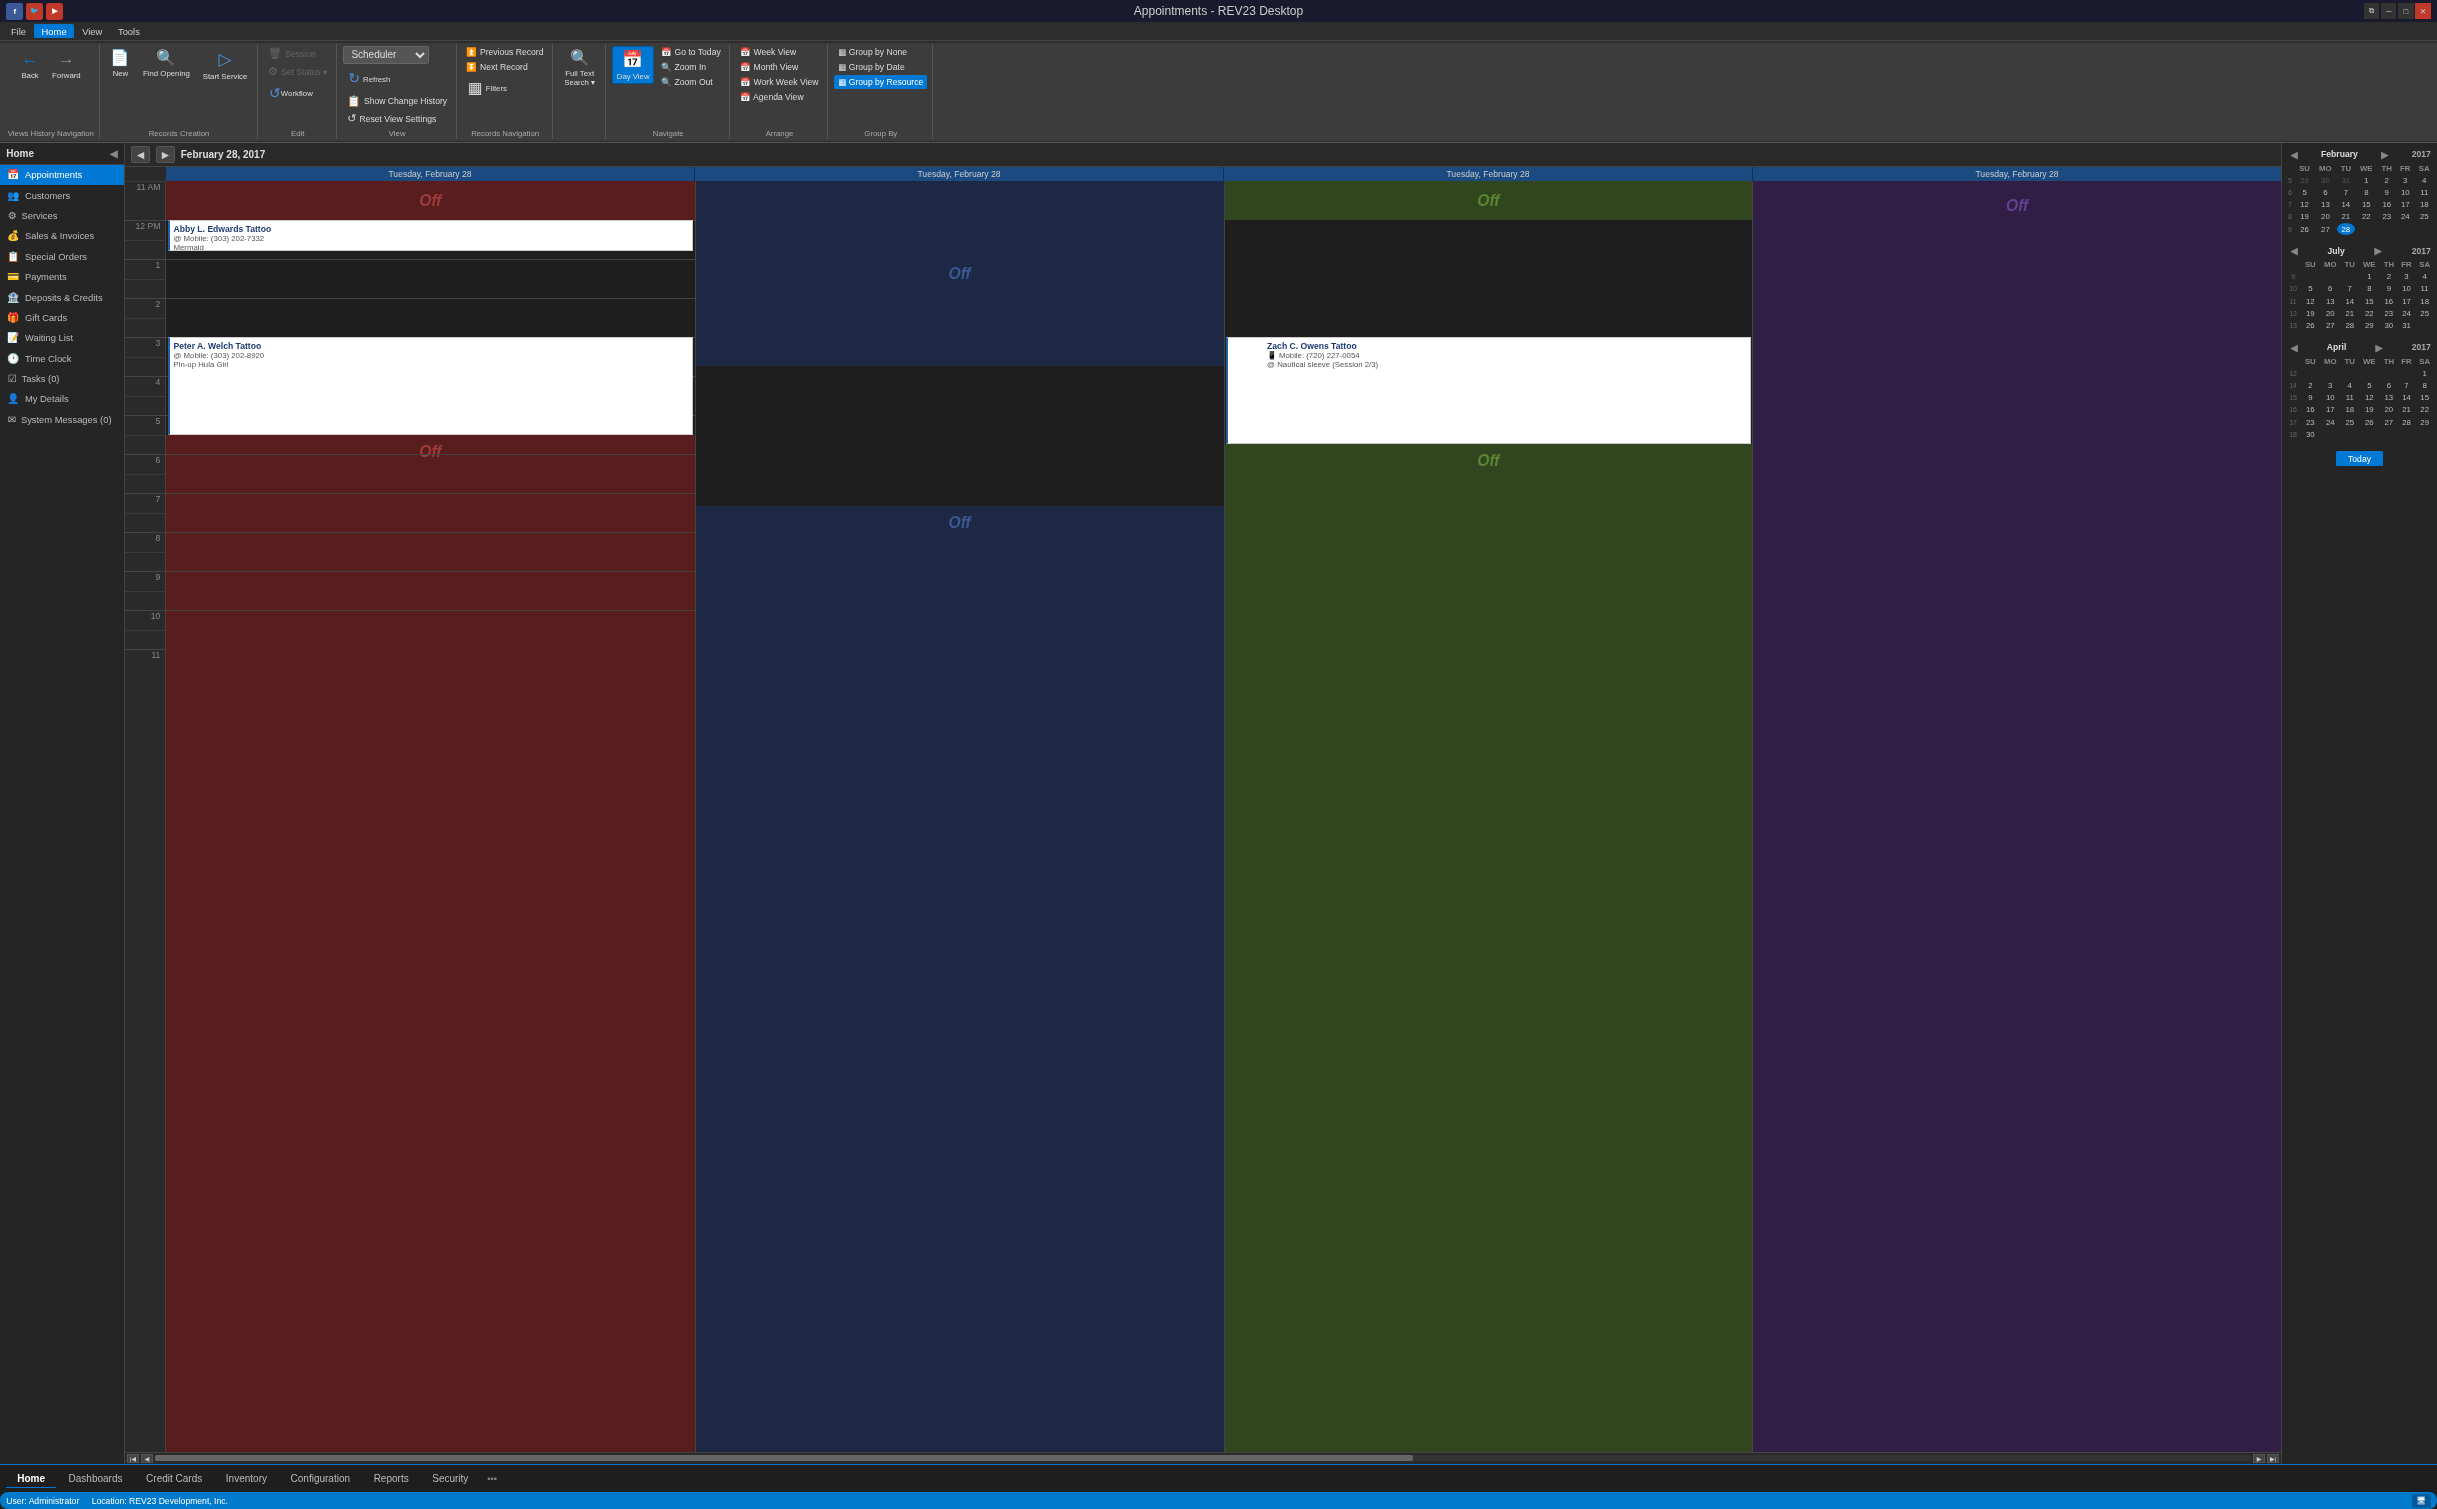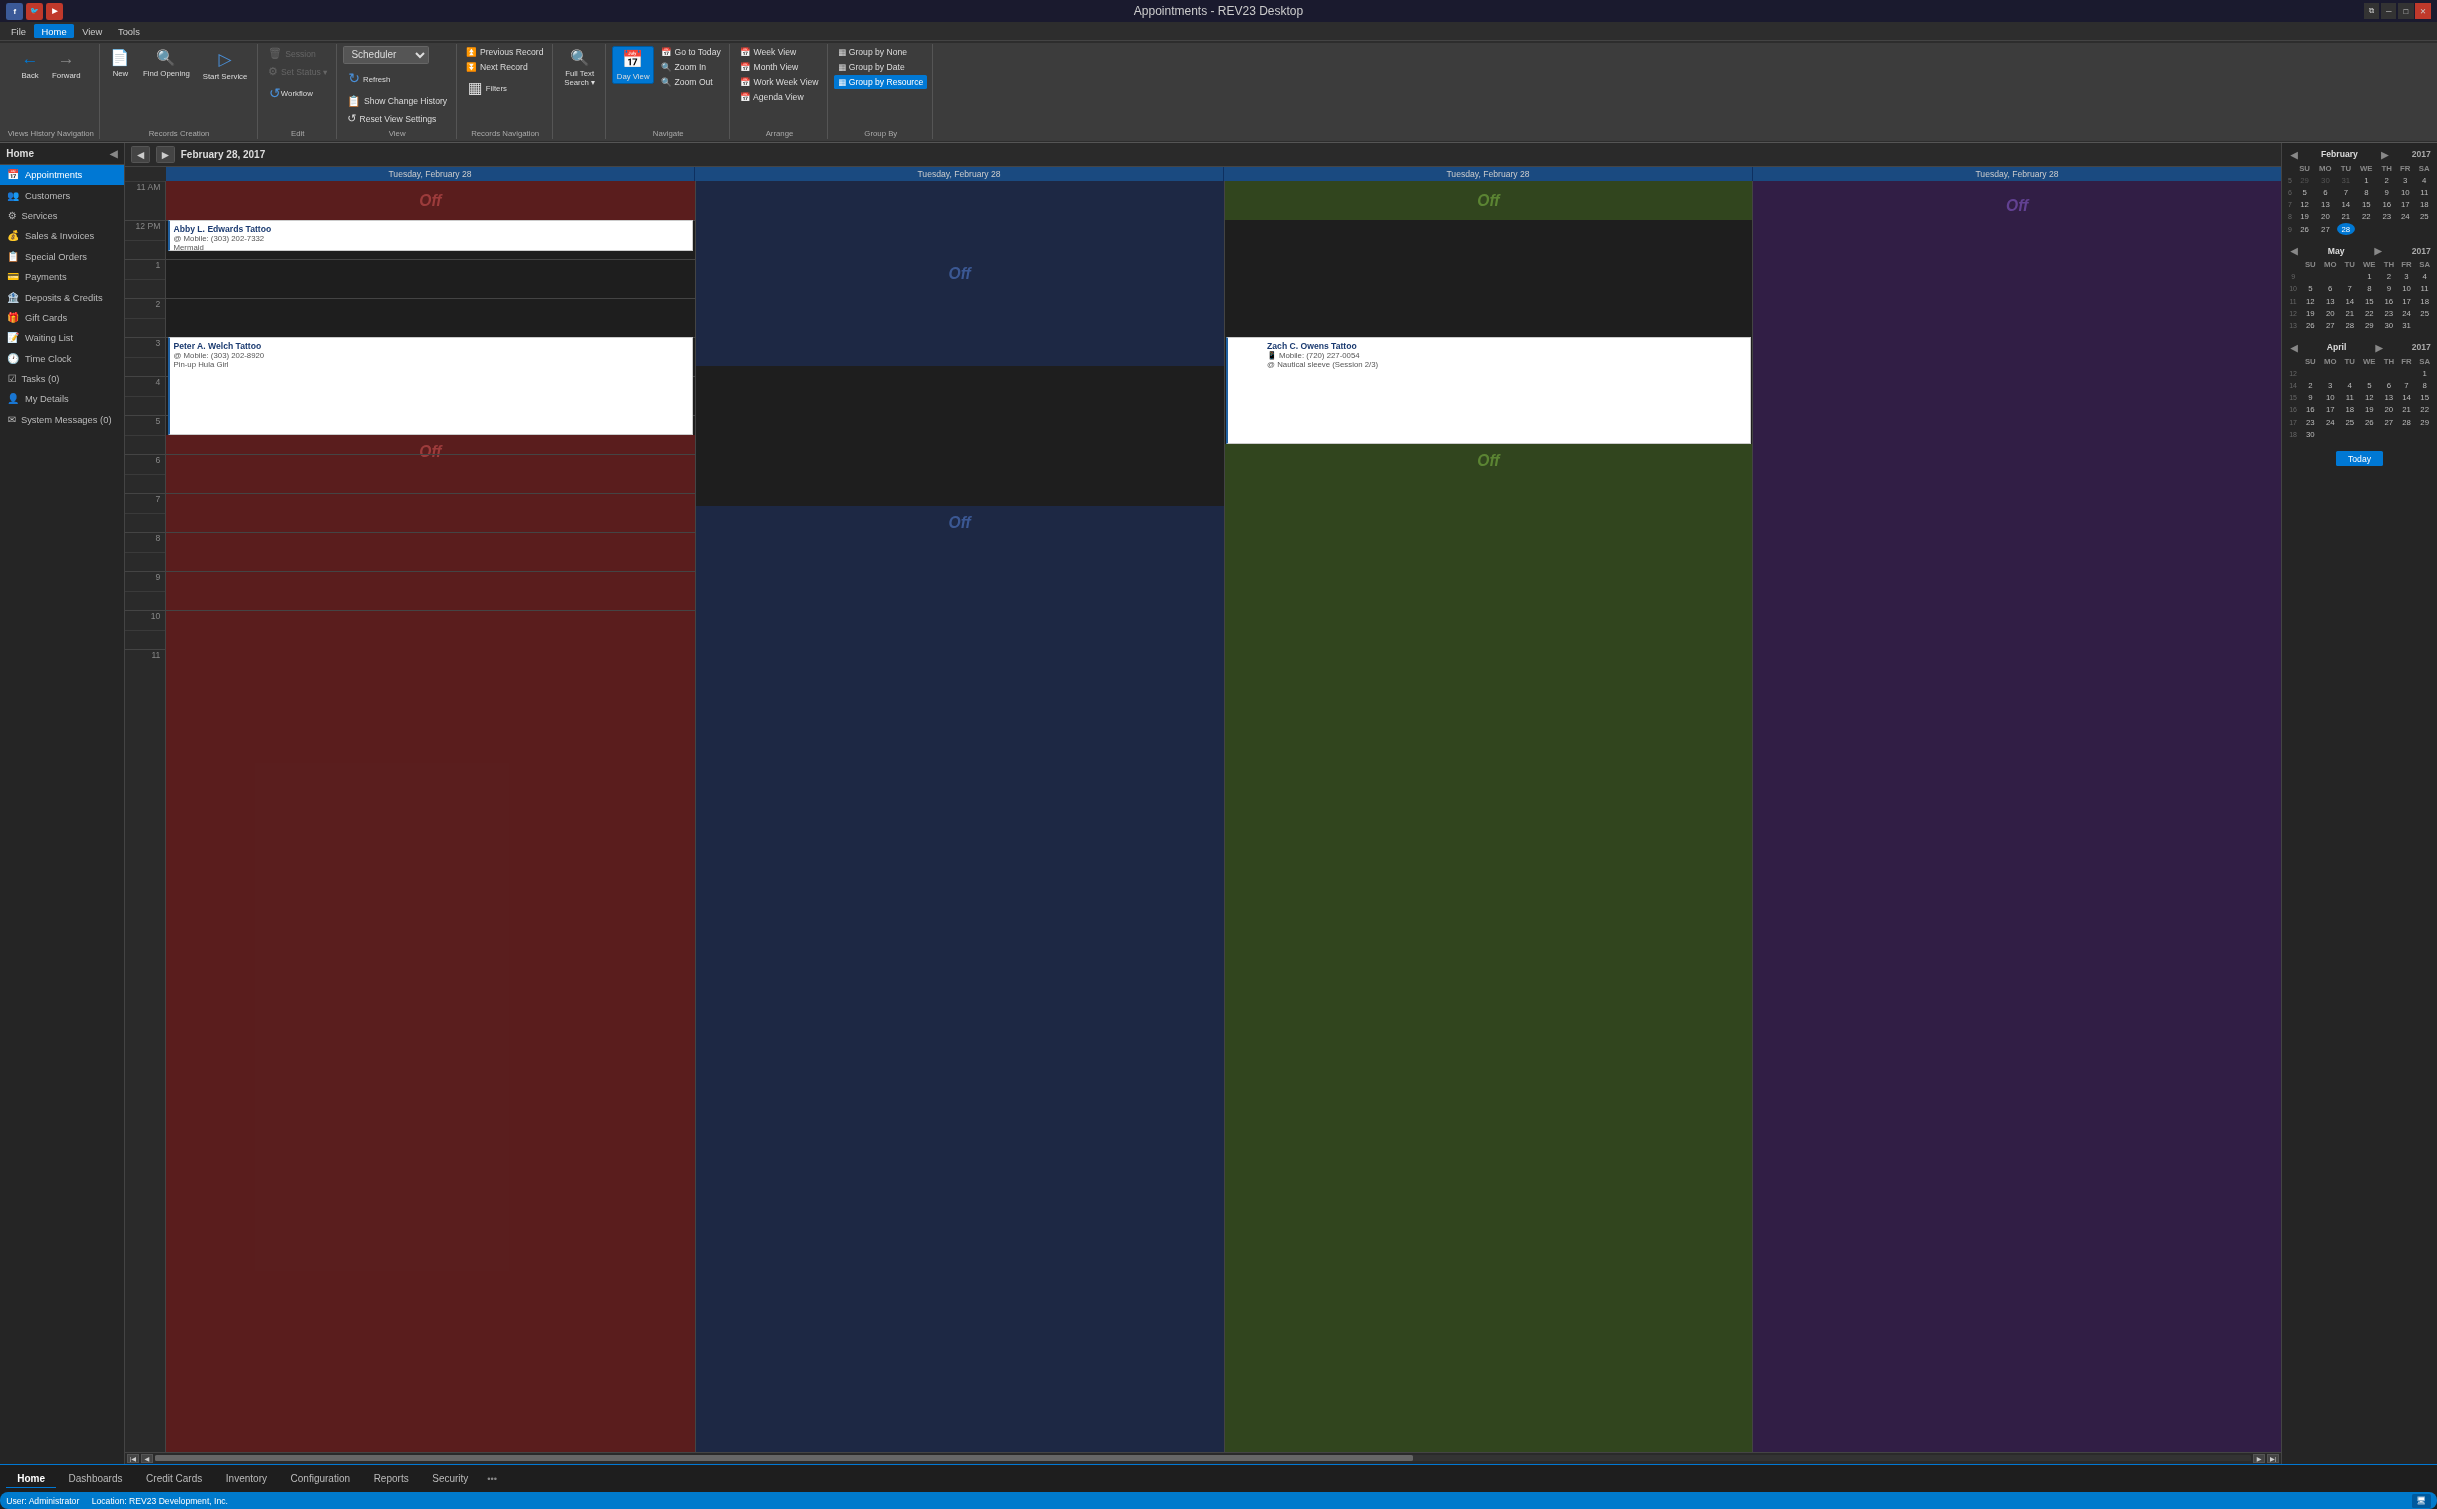--- a/index.html
+++ b/index.html
@@ -585,21 +585,21 @@
             <td class="other-month"></td>
             <td class="other-month"></td>
           </tr>
         </tbody>
       </table>
     </div>
 
     <div class="mini-cal">
       <div class="mini-cal-header">
         <span class="mini-cal-nav">◀</span>
-        <span>May</span>
+        <span>July</span>
         <span class="mini-cal-nav">▶</span>
         <span class="mini-cal-year">2017</span>
       </div>
       <table>
         <thead>
           <tr>
             <th></th>
             <th>SU</th>
             <th>MO</th>
             <th>TU</th>

